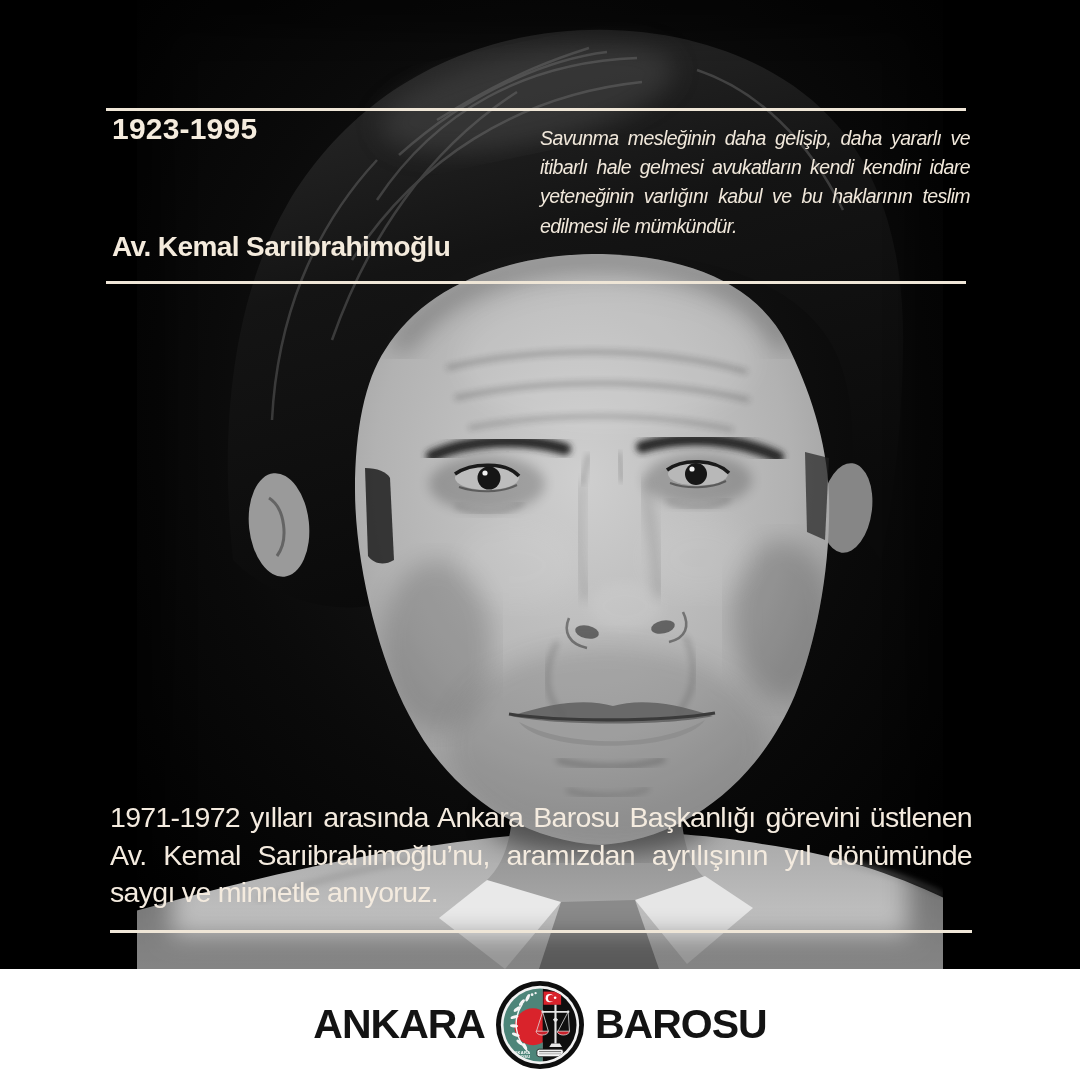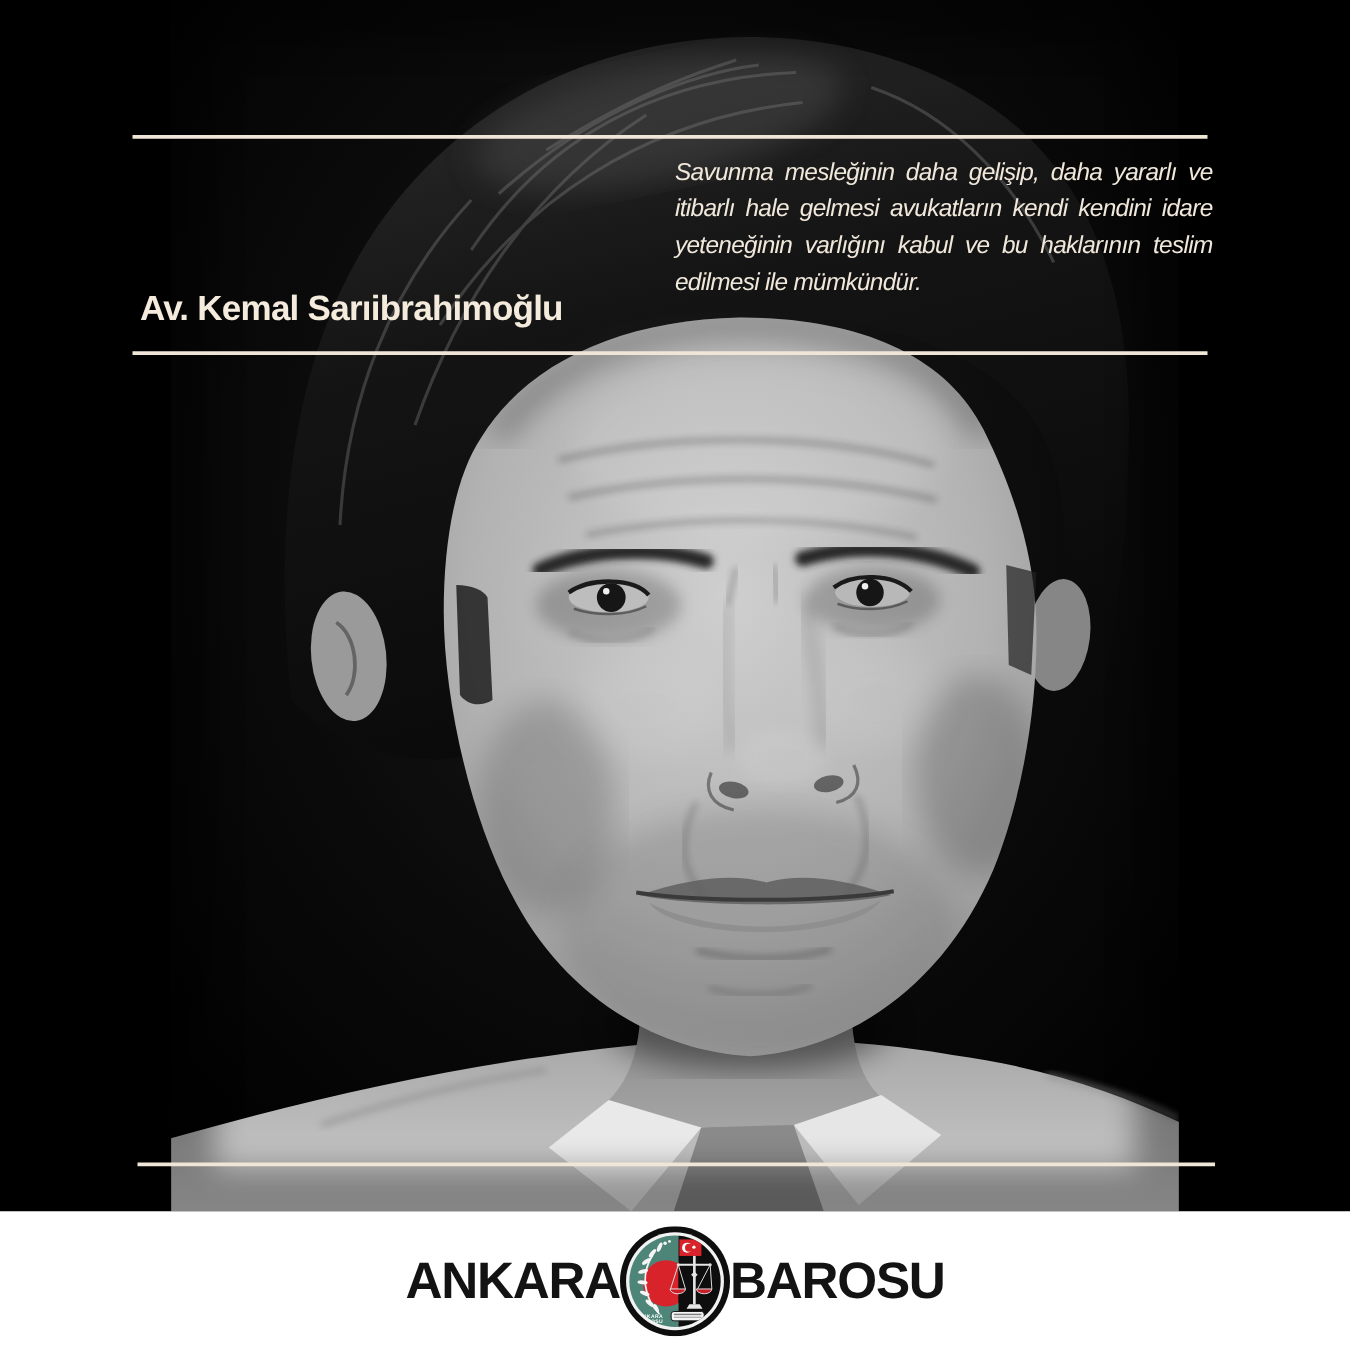--- a/index.html
+++ b/index.html
@@ -14,21 +14,21 @@
   .years{position:absolute;left:112px;top:112px;z-index:3;color:#f4ebdd;
          font-size:30px;font-weight:bold;letter-spacing:.2px;}
   .name{position:absolute;left:112px;top:231px;z-index:3;color:#f4ebdd;
         font-size:28px;font-weight:bold;letter-spacing:-.6px;}
   .quote{position:absolute;left:540px;top:124px;width:430px;z-index:3;color:#f1e8db;
          font-size:19.5px;font-style:italic;line-height:29.2px;letter-spacing:-.55px;
          text-align:justify;}
   .memorial{position:absolute;left:110px;top:799px;width:862px;z-index:3;color:#f4ebdf;
             font-size:28.5px;line-height:37.6px;letter-spacing:-.7px;text-align:justify;}
   .footer{position:absolute;left:0;top:969px;width:1080px;height:111px;background:#ffffff;
-          z-index:4;display:flex;align-items:center;justify-content:center;gap:0;}
+          z-index:4;display:flex;align-items:center;justify-content:center;gap:11px;}
   .brand{color:#131313;font-size:41px;font-weight:bold;letter-spacing:-1px;line-height:1;}
   .emblem{width:88px;height:88px;flex:0 0 auto;}
 </style>
 </head>
 <body>
 
 <div class="canvas">
 
   <div class="photo">
     <svg viewBox="0 0 806 969" xmlns="http://www.w3.org/2000/svg">
@@ -163,24 +163,26 @@
       <path d="M 430 790 C 452 798 490 798 512 788" stroke="#000" stroke-width="3" fill="none" opacity=".24" filter="url(#b3)"></path>
 
       <path d="M 228 468 C 240 468 250 472 253 478 L 257 560 C 247 566 237 564 231 556 Z" fill="#1f1f1f" opacity=".85"></path>
       <path d="M 668 452 L 692 458 L 688 540 L 670 532 Z" fill="#222" opacity=".7"></path>
 
       <rect x="0" y="0" width="806" height="969" fill="none" stroke="#000" stroke-width="70" opacity=".35" filter="url(#b12)"></rect>
     </svg>
   </div>
 
   <div class="rule rule-top"></div>
+  <div class="years">1923-1995</div>
   <div class="name">Av. Kemal Sarıibrahimoğlu</div>
   <div class="quote">Savunma mesleğinin daha gelişip, daha yararlı ve itibarlı hale gelmesi avukatların kendi kendini idare yeteneğinin varlığını kabul ve bu haklarının teslim edilmesi ile mümkündür.</div>
   <div class="rule rule-mid"></div>
 
+  <div class="memorial">1971-1972 yılları arasında Ankara Barosu Başkanlığı görevini üstlenen Av. Kemal Sarıibrahimoğlu’nu, aramızdan ayrılışının yıl dönümünde saygı ve minnetle anıyoruz.</div>
   <div class="rule rule-bottom"></div>
 
   <div class="footer">
     <span class="brand">ANKARA</span>
     <svg class="emblem" viewBox="0 0 100 100" xmlns="http://www.w3.org/2000/svg">
       <circle cx="50" cy="50" r="50" fill="#0e0e0e"></circle>
       <circle cx="50" cy="50" r="44.5" fill="#f2f2f2"></circle>
       <g>
         <clipPath id="discClip">
             <circle cx="50" cy="50" r="41.5"></circle>

